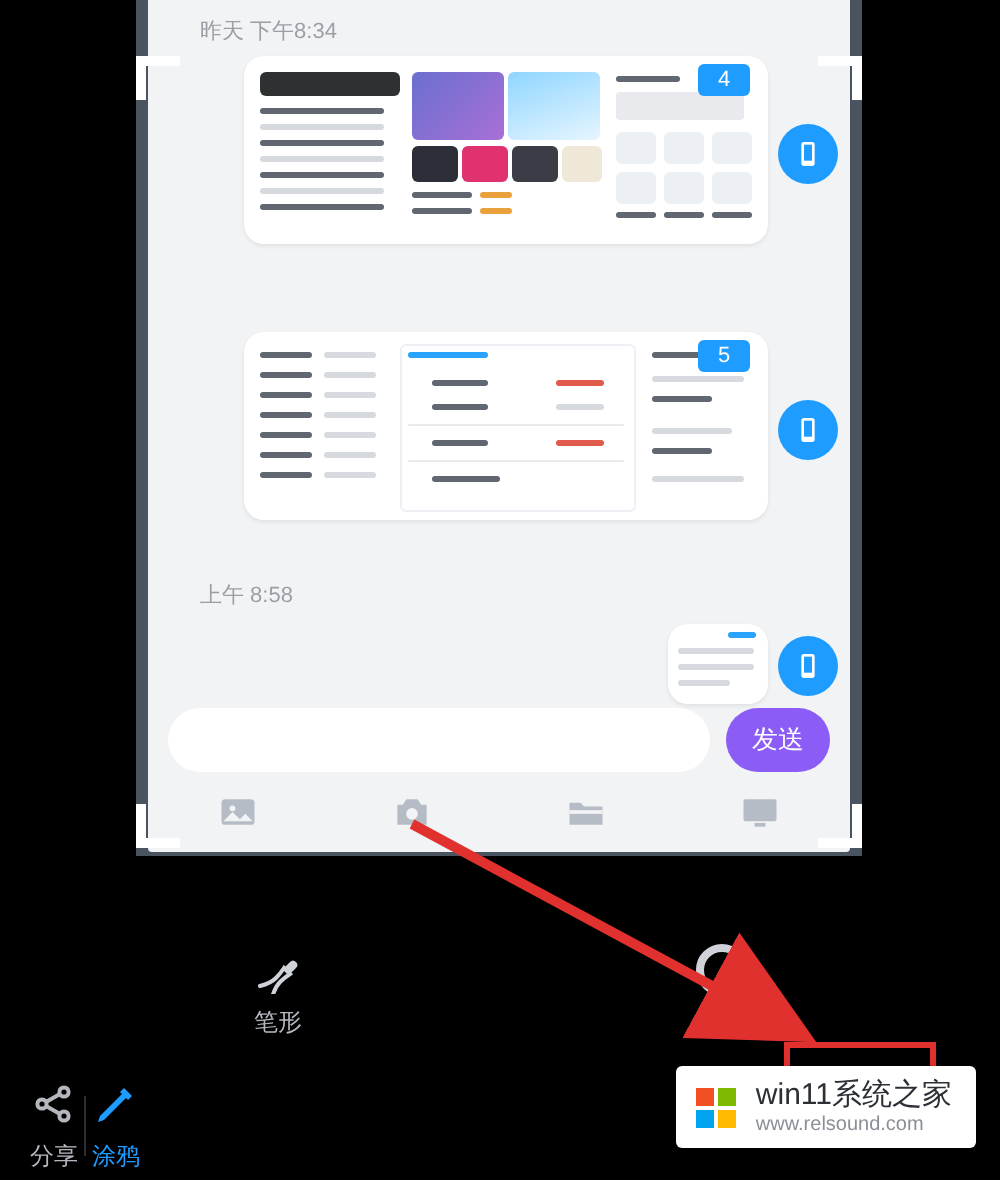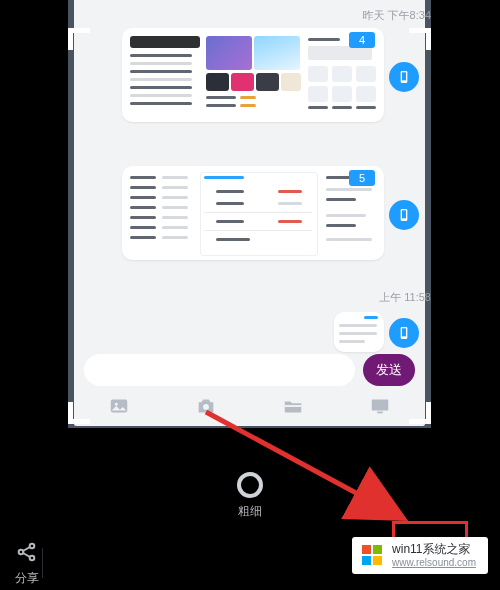--- a/index.html
+++ b/index.html
@@ -20,21 +20,21 @@
   .corner::after  { width:5px; height:22px; }
   .c-tl { left:0; top:28px; }
   .c-tl::before { top:0; left:0; } .c-tl::after { top:0; left:0; }
   .c-tr { right:0; top:28px; }
   .c-tr::before { top:0; right:0; } .c-tr::after { top:0; right:0; }
   .c-bl { left:0; bottom:4px; }
   .c-bl::before { bottom:0; left:0; } .c-bl::after { bottom:0; left:0; }
   .c-br { right:0; bottom:4px; }
   .c-br::before { bottom:0; right:0; } .c-br::after { bottom:0; right:0; }
 
-  .ts { position:absolute; left:0; right:0; text-align:right; color:#9aa0a6; font-size:11px;margin-left:32px; }
+  .ts { position:absolute; left:0; right:0; text-align:left; color:#9aa0a6; font-size:11px;margin-left:32px; }
   .bubble {
     position:absolute; background:#fff; border-radius:10px;
     box-shadow:0 1px 2px rgba(0,0,0,.08);
   }
   .badge {
     position:absolute; right:56px; background:#1e9cff; color:#fff;
     min-width:18px; height:16px; line-height:16px; text-align:center;
     font-size:11px; border-radius:3px; padding:0 4px;
   }
   .dev {
@@ -50,21 +50,21 @@
   .tline.rd { background:#e05a4e; }
   .tline.or { background:#e9a23b; }
   .tline.lg { background:#e8eaed; }
 
   .msgbar {
     position:absolute; left:16px; right:76px; height:32px; bottom:42px;
     background:#fff; border-radius:18px;
   }
   .sendbtn {
     position:absolute; right:16px; bottom:42px; height:32px; width:52px;
-    background:#701a75; color:#fff; border-radius:16px; font-size:13px;
+    background:#8b5cf6; color:#fff; border-radius:16px; font-size:13px;
     display:flex; align-items:center; justify-content:center;
   }
   .botbar {
     position:absolute; left:8px; right:8px; bottom:6px; height:28px;
     display:flex; justify-content:space-around; align-items:center;
   }
   .botbar svg { width:22px; height:22px; fill:#b6bcc5; }
 
   
   .row1, .row2 {
@@ -90,22 +90,22 @@
 
   
   .wm {
     position:absolute; right:12px; bottom:16px;
     display:flex; align-items:center; gap:8px;
     background:#fff; padding:6px 12px 6px 8px; border-radius:3px;
     box-shadow:0 1px 4px rgba(0,0,0,.25);
   }
   .wm .logo { width:24px; height:24px; }
   .wm .txt { display:flex; flex-direction:column; line-height:1.15; }
-  .wm .t1 { font-size:12px; color:#2b2f36; font-weight:500; }
-  .wm .t2 { font-size:10px; color:#8a8f98;text-decoration:underline; }
+  .wm .t1 { font-size:15px; color:#2b2f36; font-weight:500; }
+  .wm .t2 { font-size:10px; color:#8a8f98; }
 </style>
 </head>
 <body>
 
 <div class="viewport">
 
   <div class="screencap">
     <div class="chat-bg"></div>
 
     <div class="ts" style="top:8px">昨天 下午8:34</div>
@@ -190,21 +190,21 @@
       <div class="tline" style="left:204px; top:72px; width:46px;"></div>
     </div>
     <div class="badge" style="top:170px">5</div>
     <div class="dev" style="top:200px">
       <svg viewBox="0 0 24 24">
           <rect x="7" y="3" width="10" height="18" rx="2"></rect>
           <rect x="9" y="5" width="6" height="12" fill="#1e9cff"></rect>
         </svg>
     </div>
 
-    <div class="ts" style="top:290px">上午 11:58</div>
+    <div class="ts" style="top:290px">上午 8:58</div>
 
     <div class="bubble" style="left:266px; top:312px; width:50px; height:40px;">
       <div class="tline bl" style="left:30px; top:4px; width:14px;"></div>
       <div class="tline" style="left:5px; top:12px; width:38px;"></div>
       <div class="tline" style="left:5px; top:20px; width:38px;"></div>
       <div class="tline" style="left:5px; top:28px; width:26px;"></div>
     </div>
     <div class="dev" style="top:318px">
       <svg viewBox="0 0 24 24">
           <rect x="7" y="3" width="10" height="18" rx="2"></rect>
@@ -237,20 +237,29 @@
           </svg></span>
     </div>
 
     <div class="corner c-tl"></div>
     <div class="corner c-tr"></div>
     <div class="corner c-bl"></div>
     <div class="corner c-br"></div>
   </div>
 
   <div class="row1">
+    <div class="tool fillsvg">
+      <div class="ic">
+        <svg viewBox="0 0 24 24">
+            <path d="M3 20c4-1 6-2 8-4s4-5 4-5l3 3s-3 2-5 4-3 4-4 8" stroke="#cfd2d8" stroke-width="2" fill="none" stroke-linecap="round"></path>
+            <path d="M15 11l3-3c1-1 2-1 3 0s1 2 0 3l-3 3z" fill="#cfd2d8"></path>
+          </svg>
+      </div>
+      <span>笔形</span>
+    </div>
     <div class="tool">
       <div class="ic">
           <div class="ring"></div>
         </div>
       <span>粗细</span>
     </div>
   </div>
 
   <div class="row2">
     <div class="tool">
@@ -258,20 +267,29 @@
         <svg viewBox="0 0 24 24">
             <circle cx="6" cy="12" r="2.3"></circle>
             <circle cx="17" cy="6" r="2.3"></circle>
             <circle cx="17" cy="18" r="2.3"></circle>
             <path d="M8 11l7-4M8 13l7 4"></path>
           </svg>
       </div>
       <span>分享</span>
     </div>
     <div class="sep"></div>
+    <div class="tool active fillsvg">
+      <div class="ic">
+        <svg viewBox="0 0 24 24">
+            <path d="M3 21l3-1 12-12-2-2L4 18z" fill="#1e9cff"></path>
+            <path d="M16 4l4 4-2 2-4-4z" fill="#1e9cff"></path>
+          </svg>
+      </div>
+      <span>涂鸦</span>
+    </div>
     <div class="spacer"></div>
   </div>
 
   <svg class="arrow" style="left:200px; top:406px; width:230px; height:120px;" viewBox="0 0 230 120">
     <defs>
         <marker id="ah" markerWidth="12" markerHeight="12" refX="9" refY="6" orient="auto">
           <path d="M0 0L12 6L0 12z" fill="#e0312e"></path>
         </marker>
       </defs>
     <line x1="6" y1="6" x2="195" y2="108" stroke="#e0312e" stroke-width="5" marker-end="url(#ah)"></line>

